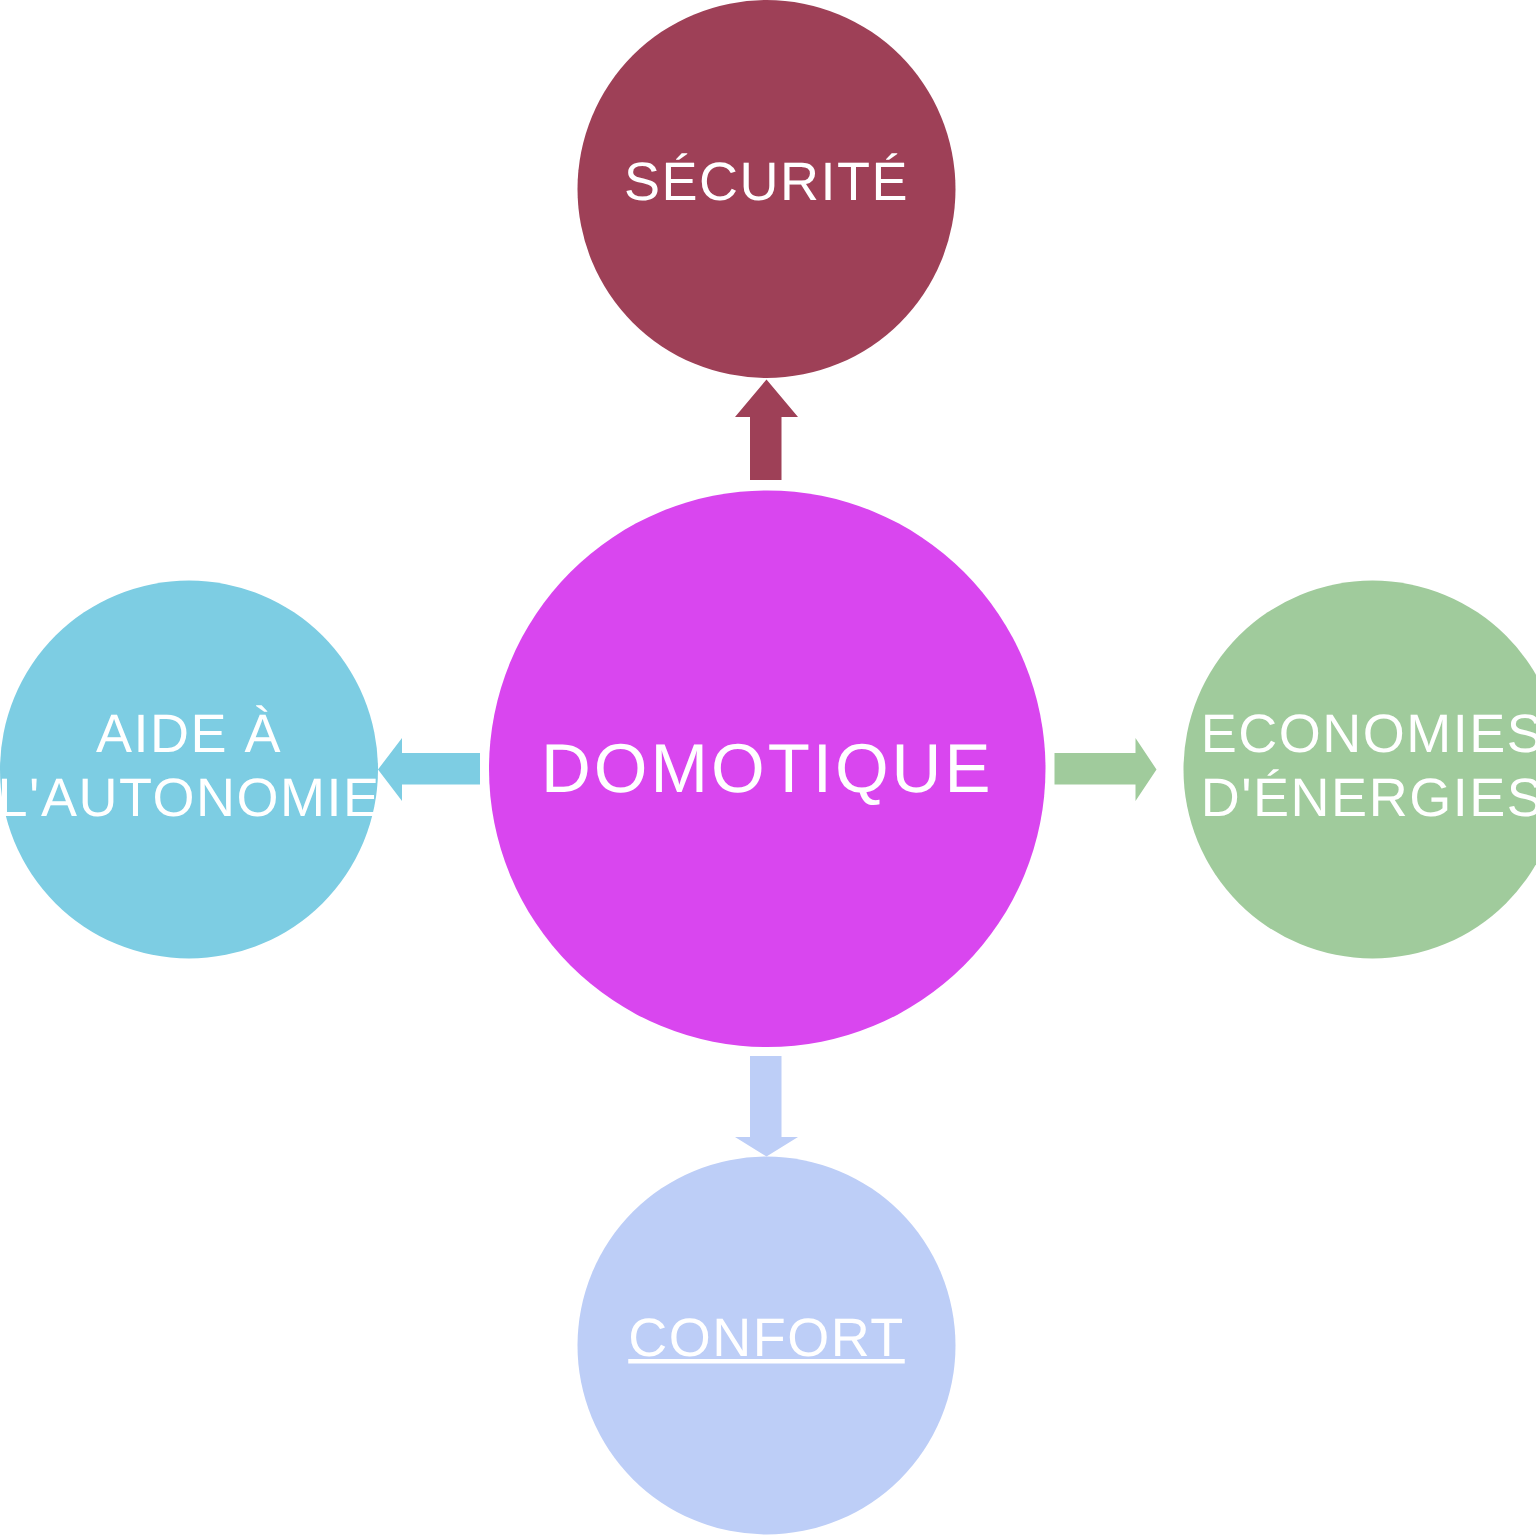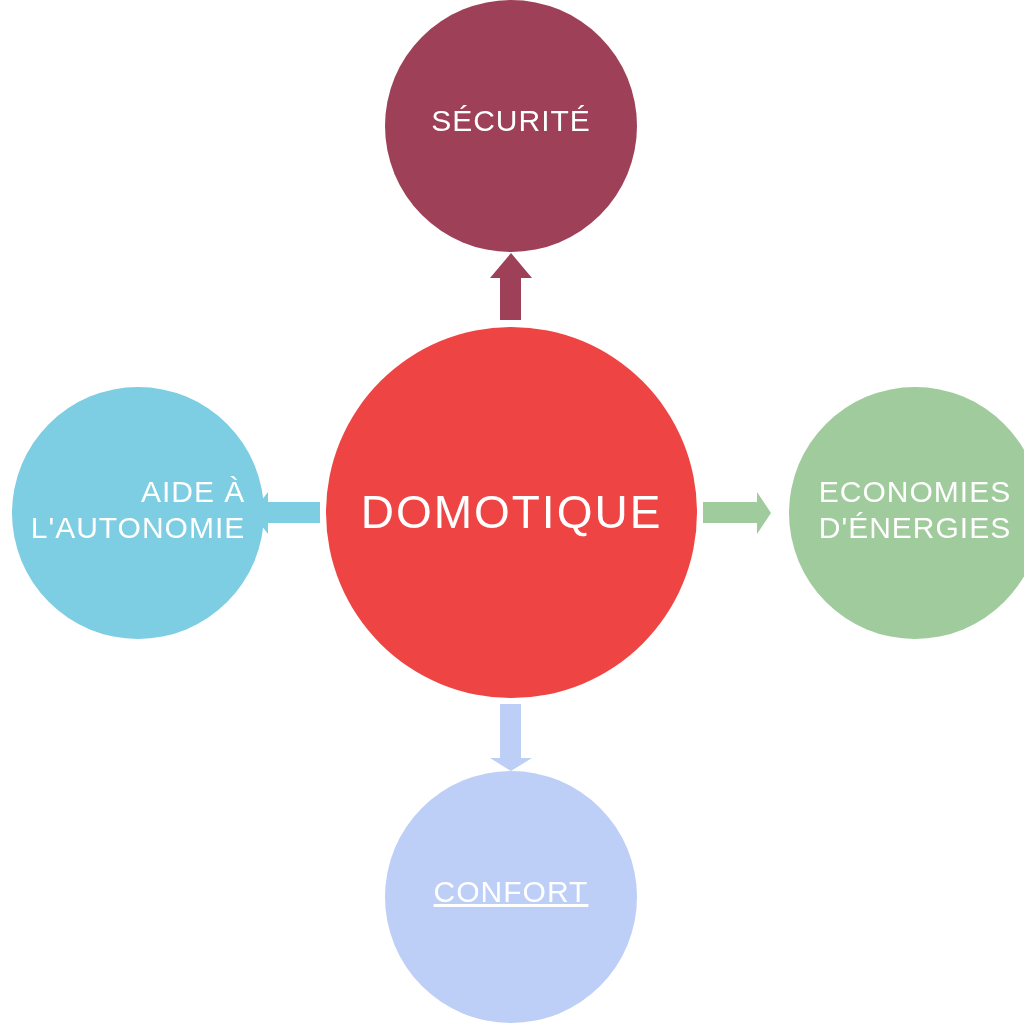--- a/index.html
+++ b/index.html
@@ -1,23 +1,23 @@
 <!DOCTYPE html>
 <html><head>
 <meta charset="utf-8">
 <style>
   html, body { margin: 0; padding: 0; background: #ffffff; }
   body { width: 1024px; height: 1024px; position: relative; overflow: hidden; font-family: "Liberation Sans", "DejaVu Sans", sans-serif; }
   .node { position: absolute; border-radius: 50%; display: flex; align-items: center; justify-content: center; text-align: center; color: #ffffff; letter-spacing: 1px; }
   .node span { display: block; white-space: pre-line; line-height: 1.2; }
   .center-node { left: 326px; top: 327px; width: 371px; height: 371px; font-size: 46px; letter-spacing: 2px; }
-  .sat-node { width: 252px; height: 252px; font-size: 30px; text-align: right; }
+  .sat-node { width: 252px; height: 252px; font-size: 36px; }
   .n-top { left: 385px; top: 0px; }
   .n-top span { margin-top: -10px; }
-  .n-left { left: 12px; top: 387px; }
+  .n-left { left: 0px; top: 387px; }
   .n-left span { margin-top: -6px; }
   .n-right { left: 789px; top: 387px; }
   .n-right span { margin-top: -6px; }
   .n-bottom { left: 385px; top: 771px; text-decoration: underline; }
   .n-bottom span { margin-top: -10px; }
   svg.arrows { position: absolute; left: 0; top: 0; width: 1024px; height: 1024px; }
 </style>
 </head>
 <body>
 
@@ -25,21 +25,21 @@
 
   <polygon fill="#9E4057" points="500,320 521,320 521,278 532,278 511,253 490,278 500,278"></polygon>
 
   <polygon fill="#7DCDE3" points="320,502 320,523 268,523 268,534 252,513 268,492 268,502"></polygon>
 
   <polygon fill="#A0CB9C" points="703,502 703,523 757,523 757,534 771,513 757,492 757,502"></polygon>
 
   <polygon fill="#BDCEF7" points="500,704 521,704 521,758 532,758 511,771 490,758 500,758"></polygon>
 </svg>
 
-<div class="node center-node" style="background:#ef4444;">
+<div class="node center-node" style="background:#d946ef;">
   <span>DOMOTIQUE</span>
 </div>
 
 <div class="node sat-node n-top" style="background:#9E4057;">
   <span>SÉCURITÉ</span>
 </div>
 
 <div class="node sat-node n-left" style="background:#7DCDE3;">
   <span>AIDE À
 L'AUTONOMIE</span>

